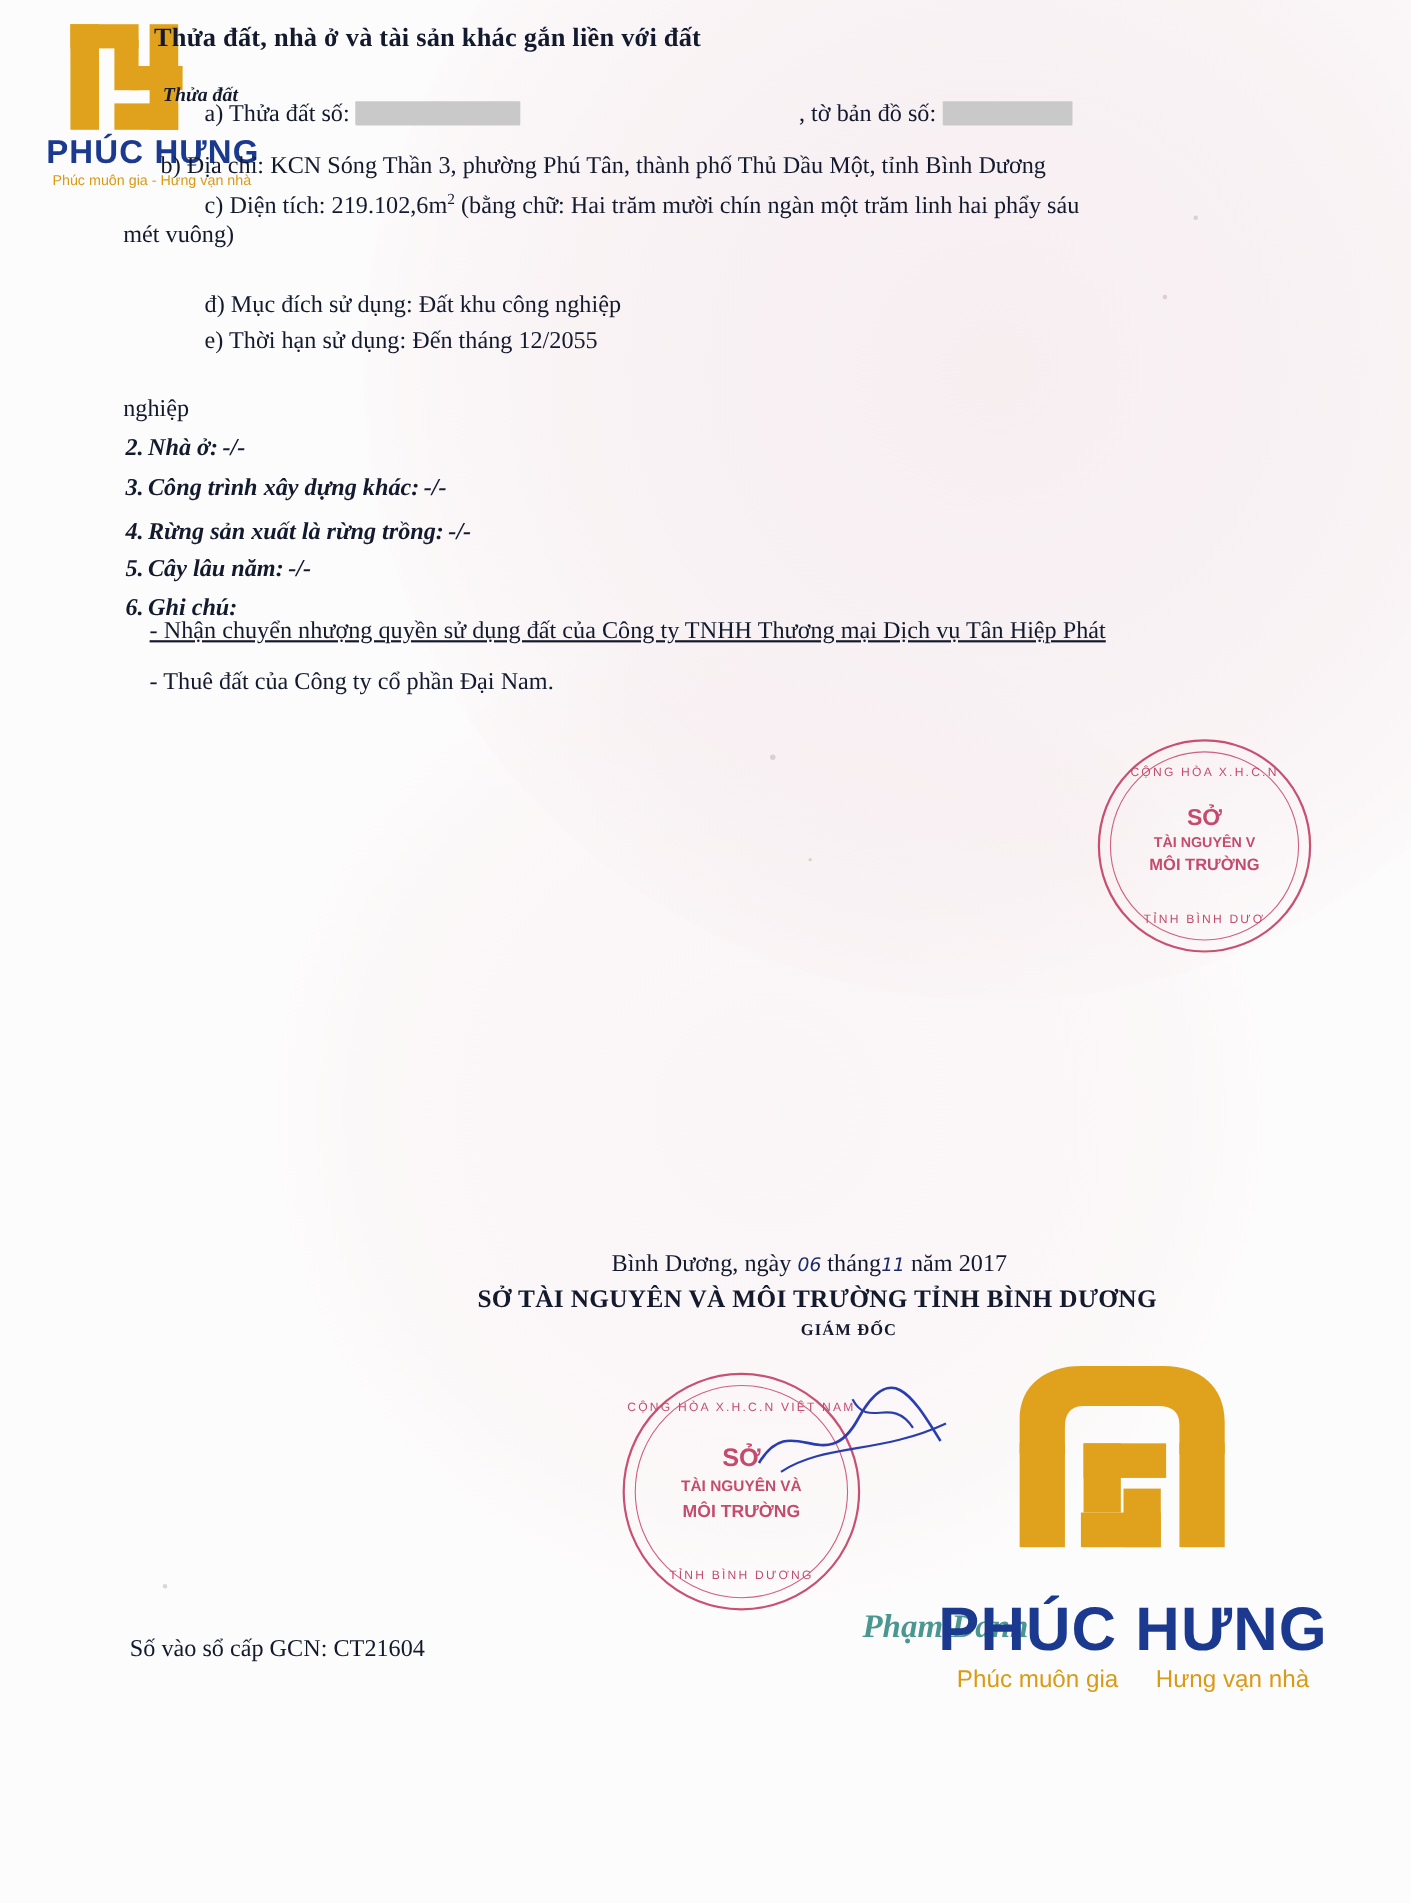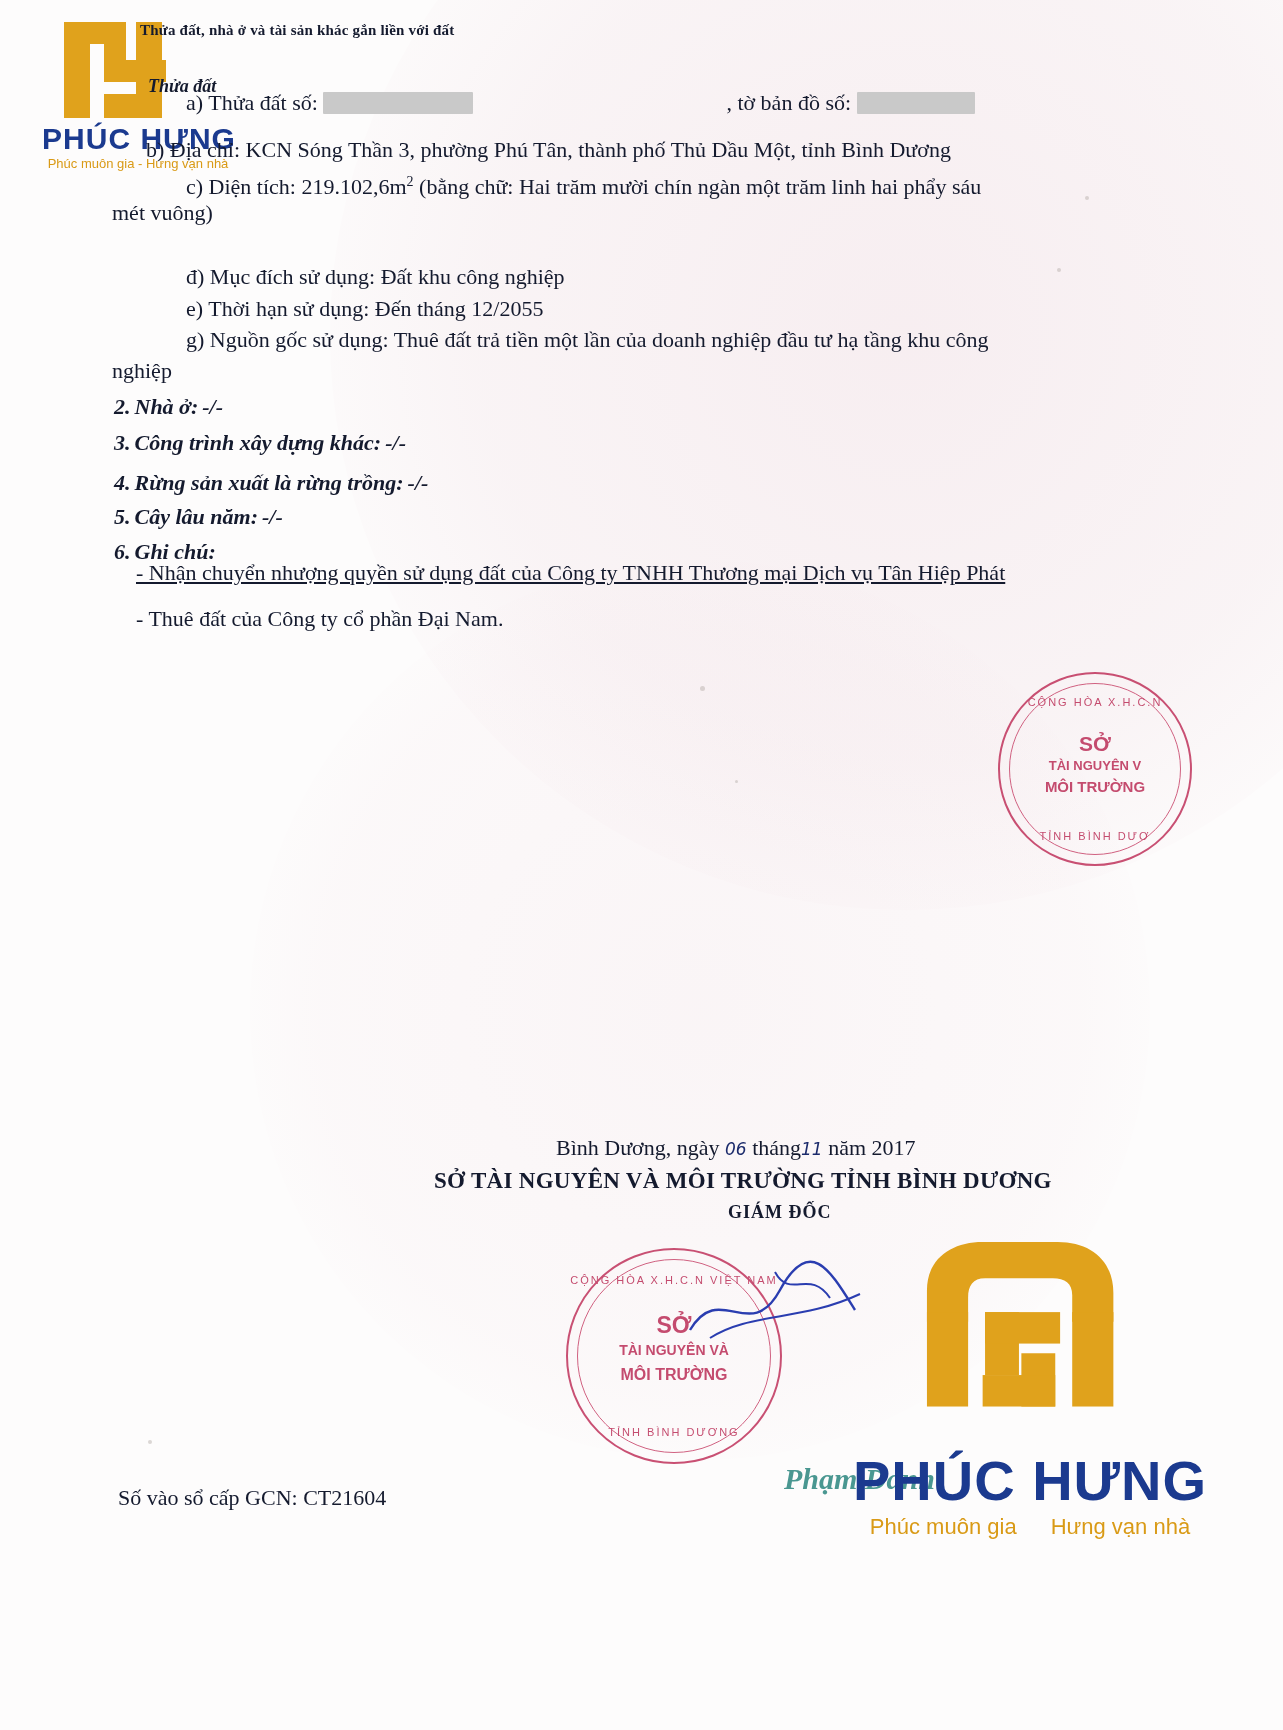--- a/index.html
+++ b/index.html
@@ -36,21 +36,21 @@
     height: 900px;
     border-radius: 50%;
     background: radial-gradient(circle at 50% 50%, rgba(238,216,223,0.20) 0%, rgba(243,226,231,0.14) 60%, rgba(255,255,255,0) 75%);
     pointer-events: none;
   }
 
   .doc-text { position: absolute; }
 
   .heading-bold {
     font-weight: bold;
-    font-size: 15px;
+    font-size: 24px;
     letter-spacing: .2px;
   }
   .sub-ital {
     font-style: italic;
     font-weight: bold;
     font-size: 18px;
   }
   .line {
     font-size: 22px;
     line-height: 30px;
@@ -84,21 +84,21 @@
     color: #1b2a6b;
     font-style: italic;
   }
   .org-line {
     font-weight: bold;
     font-size: 23px;
     letter-spacing: .3px;
   }
   .role-line {
     font-weight: bold;
-    font-size: 18px;
+    font-size: 15px;
     letter-spacing: 1px;
   }
 
   .serial { font-size: 22px; }
 
   
   .seal {
     position: absolute;
     border-radius: 50%;
     border: 2.5px solid #c0335c;
@@ -210,21 +210,20 @@
   </div>
 
   <div class="doc-text line" style="left:162px;top:167px;">
     <span>c) Diện tích: 219.102,6m</span><span class="sup">2</span>
     <span>(bằng chữ: Hai trăm mười chín ngàn một trăm linh hai phẩy sáu</span>
   </div>
   <div class="doc-text line" style="left:88px;top:198px;">mét vuông)</div>
 
   <div class="doc-text line" style="left:162px;top:262px;">đ) Mục đích sử dụng: Đất khu công nghiệp</div>
   <div class="doc-text line" style="left:162px;top:294px;">e) Thời hạn sử dụng: Đến tháng 12/2055</div>
-  <div class="doc-text line" style="left:162px;top:325px;">g) Nguồn gốc sử dụng: Thuê đất trả tiền một lần của doanh nghiệp đầu tư hạ tầng khu công</div>
   <div class="doc-text line" style="left:88px;top:356px;">nghiệp</div>
 
   <div class="doc-text" style="left:114px;top:394px;">
     <span class="item-num">2.</span>
     <span class="item-num">Nhà ở:</span>
     <span class="item-num">-/-</span>
   </div>
   <div class="doc-text" style="left:114px;top:430px;">
     <span class="item-num">3.</span>
     <span class="item-num">Công trình xây dựng khác:</span>

